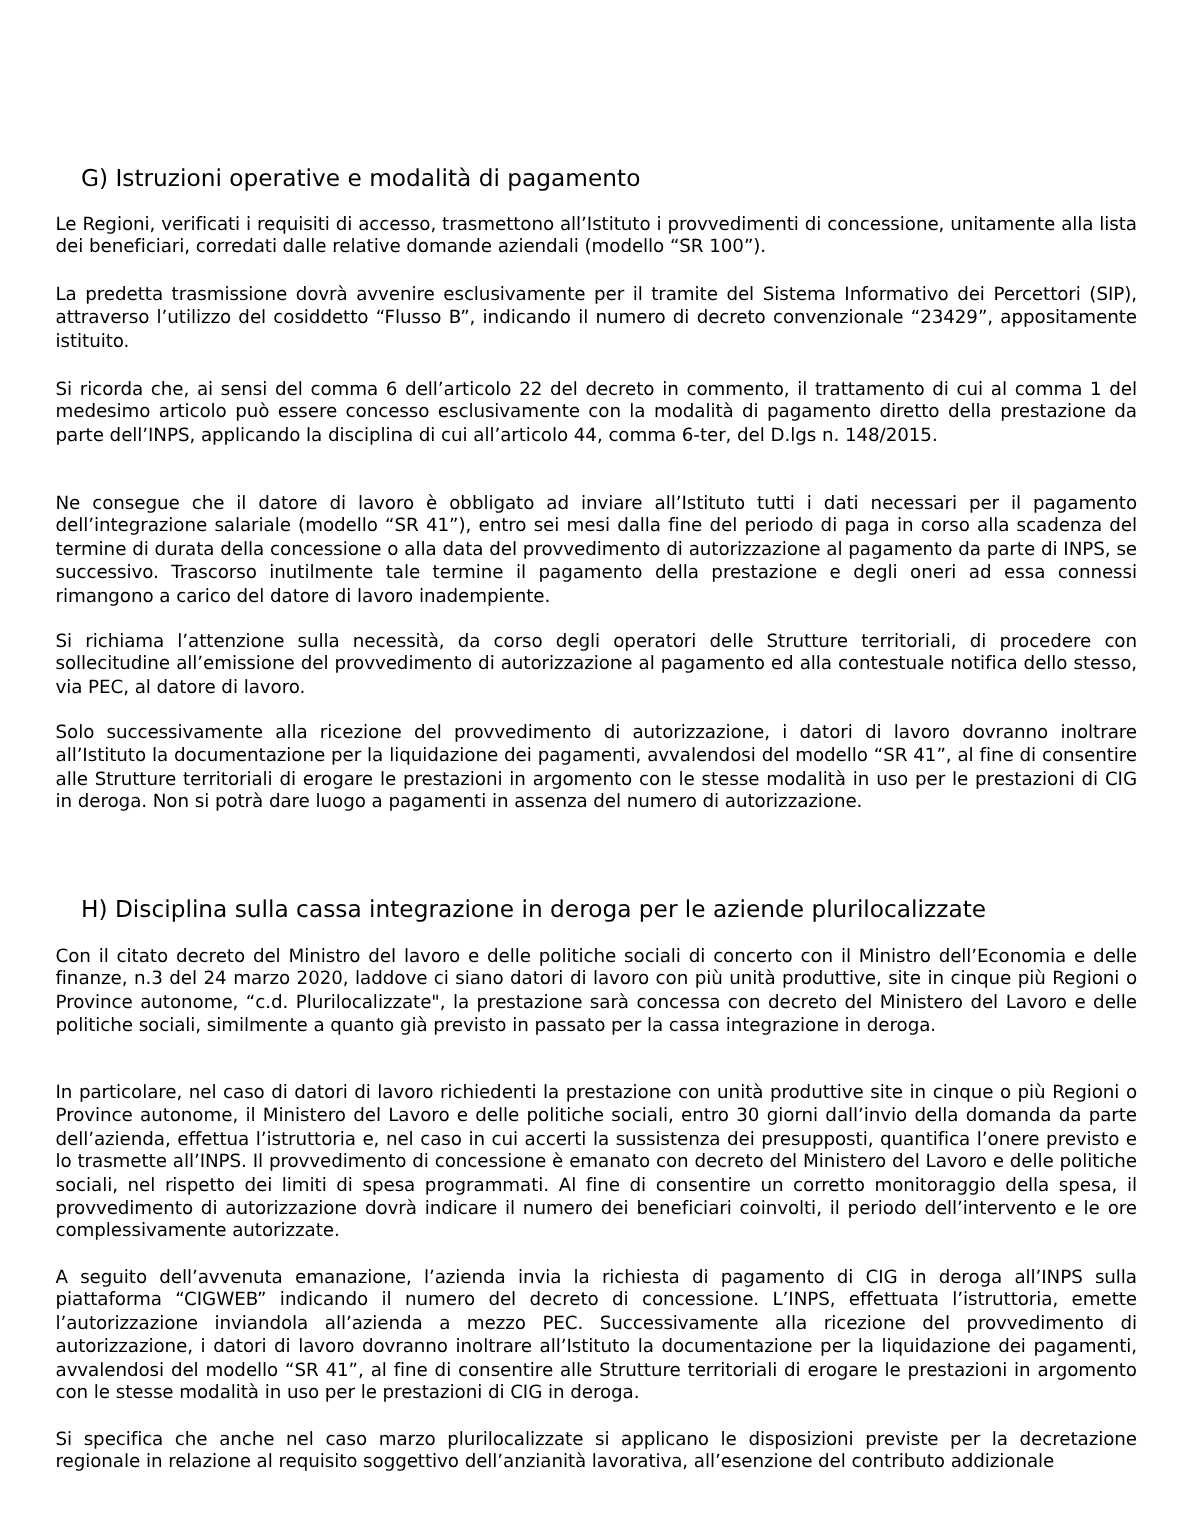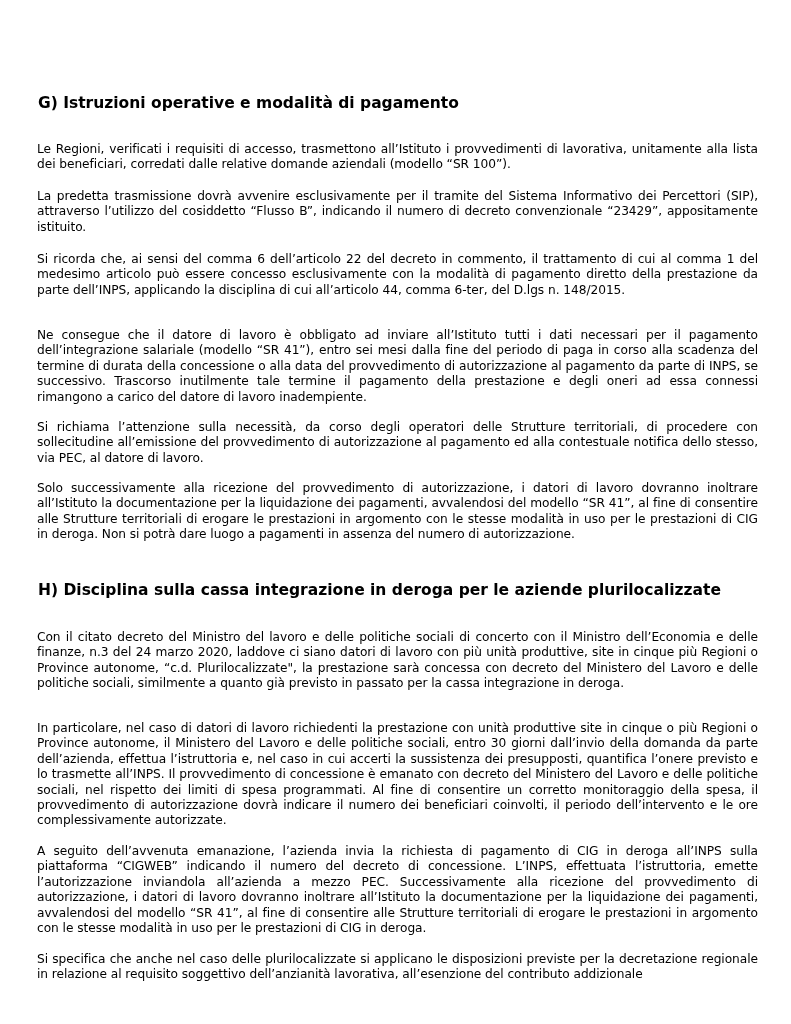--- a/index.html
+++ b/index.html
@@ -18,22 +18,22 @@
     .page {
       position: absolute;
       left: 37px;
       top: 0;
       width: 721px;
     }
     .heading {
       position: absolute;
       left: 0;
       width: 721px;
-      margin: 1px;
-      font-weight: bold;
+      margin: 17px;
+      font-weight: normal;
       font-size: 15.5px;
       line-height: 20px;
       letter-spacing: 0px;
       white-space: nowrap;
     }
     .para {
       position: absolute;
       left: 0;
       width: 721px;
       margin: 0;
@@ -44,27 +44,27 @@
       letter-spacing: -0.05px;
     }
   </style>
 </head>
 <body>
 
 <div class="page">
 
   <h2 class="heading" style="top:92px;">G) Istruzioni operative e modalità di pagamento</h2>
 
-  <p class="para" style="top:142px;">Le Regioni, verificati i requisiti di accesso, trasmettono all’Istituto i provvedimenti di lavorativa, unitamente alla lista dei beneficiari, corredati dalle relative domande aziendali (modello “SR 100”).</p>
+  <p class="para" style="top:142px;">Le Regioni, verificati i requisiti di accesso, trasmettono all’Istituto i provvedimenti di concessione, unitamente alla lista dei beneficiari, corredati dalle relative domande aziendali (modello “SR 100”).</p>
   <p class="para" style="top:189px;">La predetta trasmissione dovrà avvenire esclusivamente per il tramite del Sistema Informativo dei Percettori (SIP), attraverso l’utilizzo del cosiddetto “Flusso B”, indicando il numero di decreto convenzionale “23429”, appositamente istituito.</p>
   <p class="para" style="top:252px;">Si ricorda che, ai sensi del comma 6 dell’articolo 22 del decreto in commento, il trattamento di cui al comma 1 del medesimo articolo può essere concesso esclusivamente con la modalità di pagamento diretto della prestazione da parte dell’INPS, applicando la disciplina di cui all’articolo 44, comma 6-ter, del D.lgs n. 148/2015.</p>
   <p class="para" style="top:328px;">Ne consegue che il datore di lavoro è obbligato ad inviare all’Istituto tutti i dati necessari per il pagamento dell’integrazione salariale (modello “SR 41”), entro sei mesi dalla fine del periodo di paga in corso alla scadenza del termine di durata della concessione o alla data del provvedimento di autorizzazione al pagamento da parte di INPS, se successivo. Trascorso inutilmente tale termine il pagamento della prestazione e degli oneri ad essa connessi rimangono a carico del datore di lavoro inadempiente.</p>
   <p class="para" style="top:420px;">Si richiama l’attenzione sulla necessità, da corso degli operatori delle Strutture territoriali, di procedere con sollecitudine all’emissione del provvedimento di autorizzazione al pagamento ed alla contestuale notifica dello stesso, via PEC, al datore di lavoro.</p>
   <p class="para" style="top:481px;">Solo successivamente alla ricezione del provvedimento di autorizzazione, i datori di lavoro dovranno inoltrare all’Istituto la documentazione per la liquidazione dei pagamenti, avvalendosi del modello “SR 41”, al fine di consentire alle Strutture territoriali di erogare le prestazioni in argomento con le stesse modalità in uso per le prestazioni di CIG in deroga. Non si potrà dare luogo a pagamenti in assenza del numero di autorizzazione.</p>
 
   <h2 class="heading" style="top:579px;">H) Disciplina sulla cassa integrazione in deroga per le aziende plurilocalizzate</h2>
 
   <p class="para" style="top:630px;">Con il citato decreto del Ministro del lavoro e delle politiche sociali di concerto con il Ministro dell’Economia e delle finanze, n.3 del 24 marzo 2020, laddove ci siano datori di lavoro con più unità produttive, site in cinque più Regioni o Province autonome, “c.d. Plurilocalizzate", la prestazione sarà concessa con decreto del Ministero del Lavoro e delle politiche sociali, similmente a quanto già previsto in passato per la cassa integrazione in deroga.</p>
   <p class="para" style="top:721px;">In particolare, nel caso di datori di lavoro richiedenti la prestazione con unità produttive site in cinque o più Regioni o Province autonome, il Ministero del Lavoro e delle politiche sociali, entro 30 giorni dall’invio della domanda da parte dell’azienda, effettua l’istruttoria e, nel caso in cui accerti la sussistenza dei presupposti, quantifica l’onere previsto e lo trasmette all’INPS. Il provvedimento di concessione è emanato con decreto del Ministero del Lavoro e delle politiche sociali, nel rispetto dei limiti di spesa programmati. Al fine di consentire un corretto monitoraggio della spesa, il provvedimento di autorizzazione dovrà indicare il numero dei beneficiari coinvolti, il periodo dell’intervento e le ore complessivamente autorizzate.</p>
   <p class="para" style="top:844px;">A seguito dell’avvenuta emanazione, l’azienda invia la richiesta di pagamento di CIG in deroga all’INPS sulla piattaforma “CIGWEB” indicando il numero del decreto di concessione. L’INPS, effettuata l’istruttoria, emette l’autorizzazione inviandola all’azienda a mezzo PEC. Successivamente alla ricezione del provvedimento di autorizzazione, i datori di lavoro dovranno inoltrare all’Istituto la documentazione per la liquidazione dei pagamenti, avvalendosi del modello “SR 41”, al fine di consentire alle Strutture territoriali di erogare le prestazioni in argomento con le stesse modalità in uso per le prestazioni di CIG in deroga.</p>
-  <p class="para" style="top:952px;">Si specifica che anche nel caso delle plurilocalizzate si applicano le disposizioni previste per la decretazione regionale in relazione al requisito soggettivo dell’anzianità lavorativa, all’esenzione del contributo addizionale</p>
+  <p class="para" style="top:952px;">Si specifica che anche nel caso marzo plurilocalizzate si applicano le disposizioni previste per la decretazione regionale in relazione al requisito soggettivo dell’anzianità lavorativa, all’esenzione del contributo addizionale</p>
 
 </div>
 
 </body></html>

